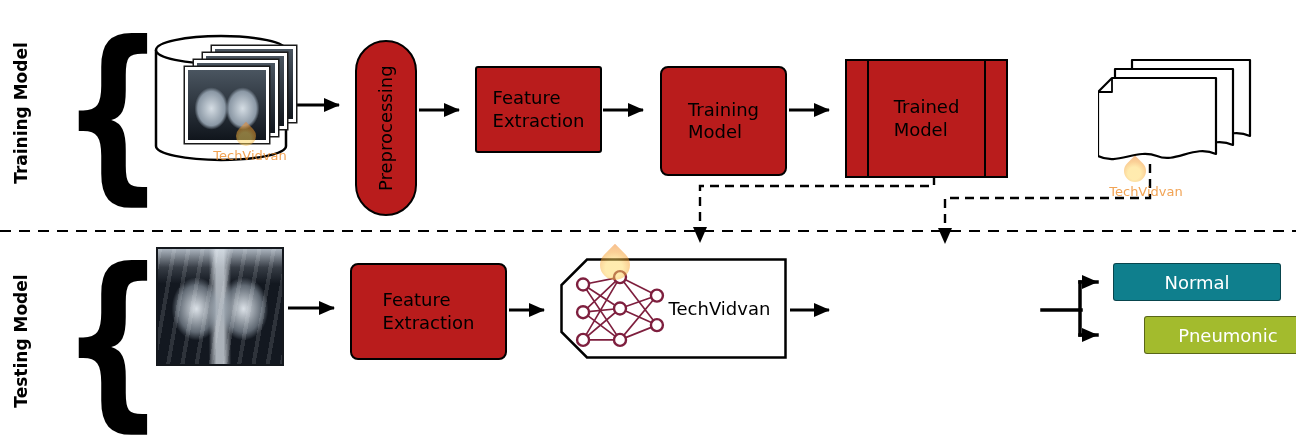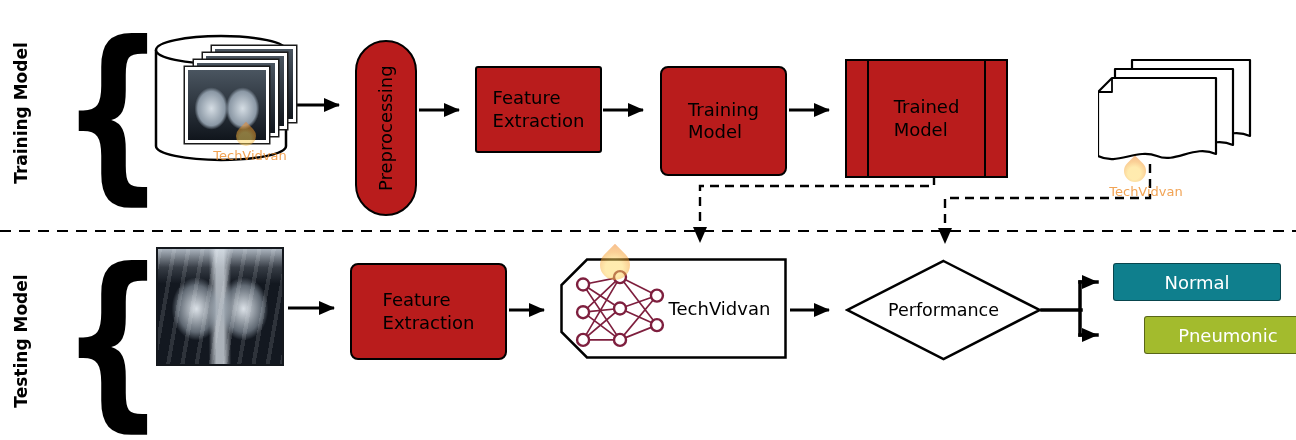--- a/index.html
+++ b/index.html
@@ -169,26 +169,20 @@
             <circle cx="52" cy="46" r="6.5"></circle>
             <circle cx="52" cy="80" r="6.5"></circle>
           <circle cx="92" cy="32" r="6.5"></circle>
             <circle cx="92" cy="64" r="6.5"></circle>
         </g>
       </g>
     </svg>
     <div class="clf-label">TechVidvan</div>
   </div>
 
-  <div class="diamond">
-    <svg class="outline" viewBox="0 0 197 102" preserveAspectRatio="none">
-      <polygon points="98.5,2 194.5,51 98.5,100 2.5,51" fill="#fff" stroke="#000" stroke-width="2.5"></polygon>
-    </svg>
-    <div class="dia-label">Performance</div>
-  </div>
 
   <div class="output out-normal" style="background: rgb(15, 127, 141);">Normal</div>
   <div class="output out-pneumonic" style="background: rgb(163, 187, 45); margin-left: 31px;">Pneumonic</div>
 
   <div class="flame flame-ds"></div>
   <div class="wm wm1" style="color: rgb(238, 141, 43);">TechVidvan</div>
   <div class="flame flame-clf"></div>
   <div class="flame flame-gt"></div>
   <div class="wm wm2" style="color: rgb(238, 141, 43);">TechVidvan</div>
 

